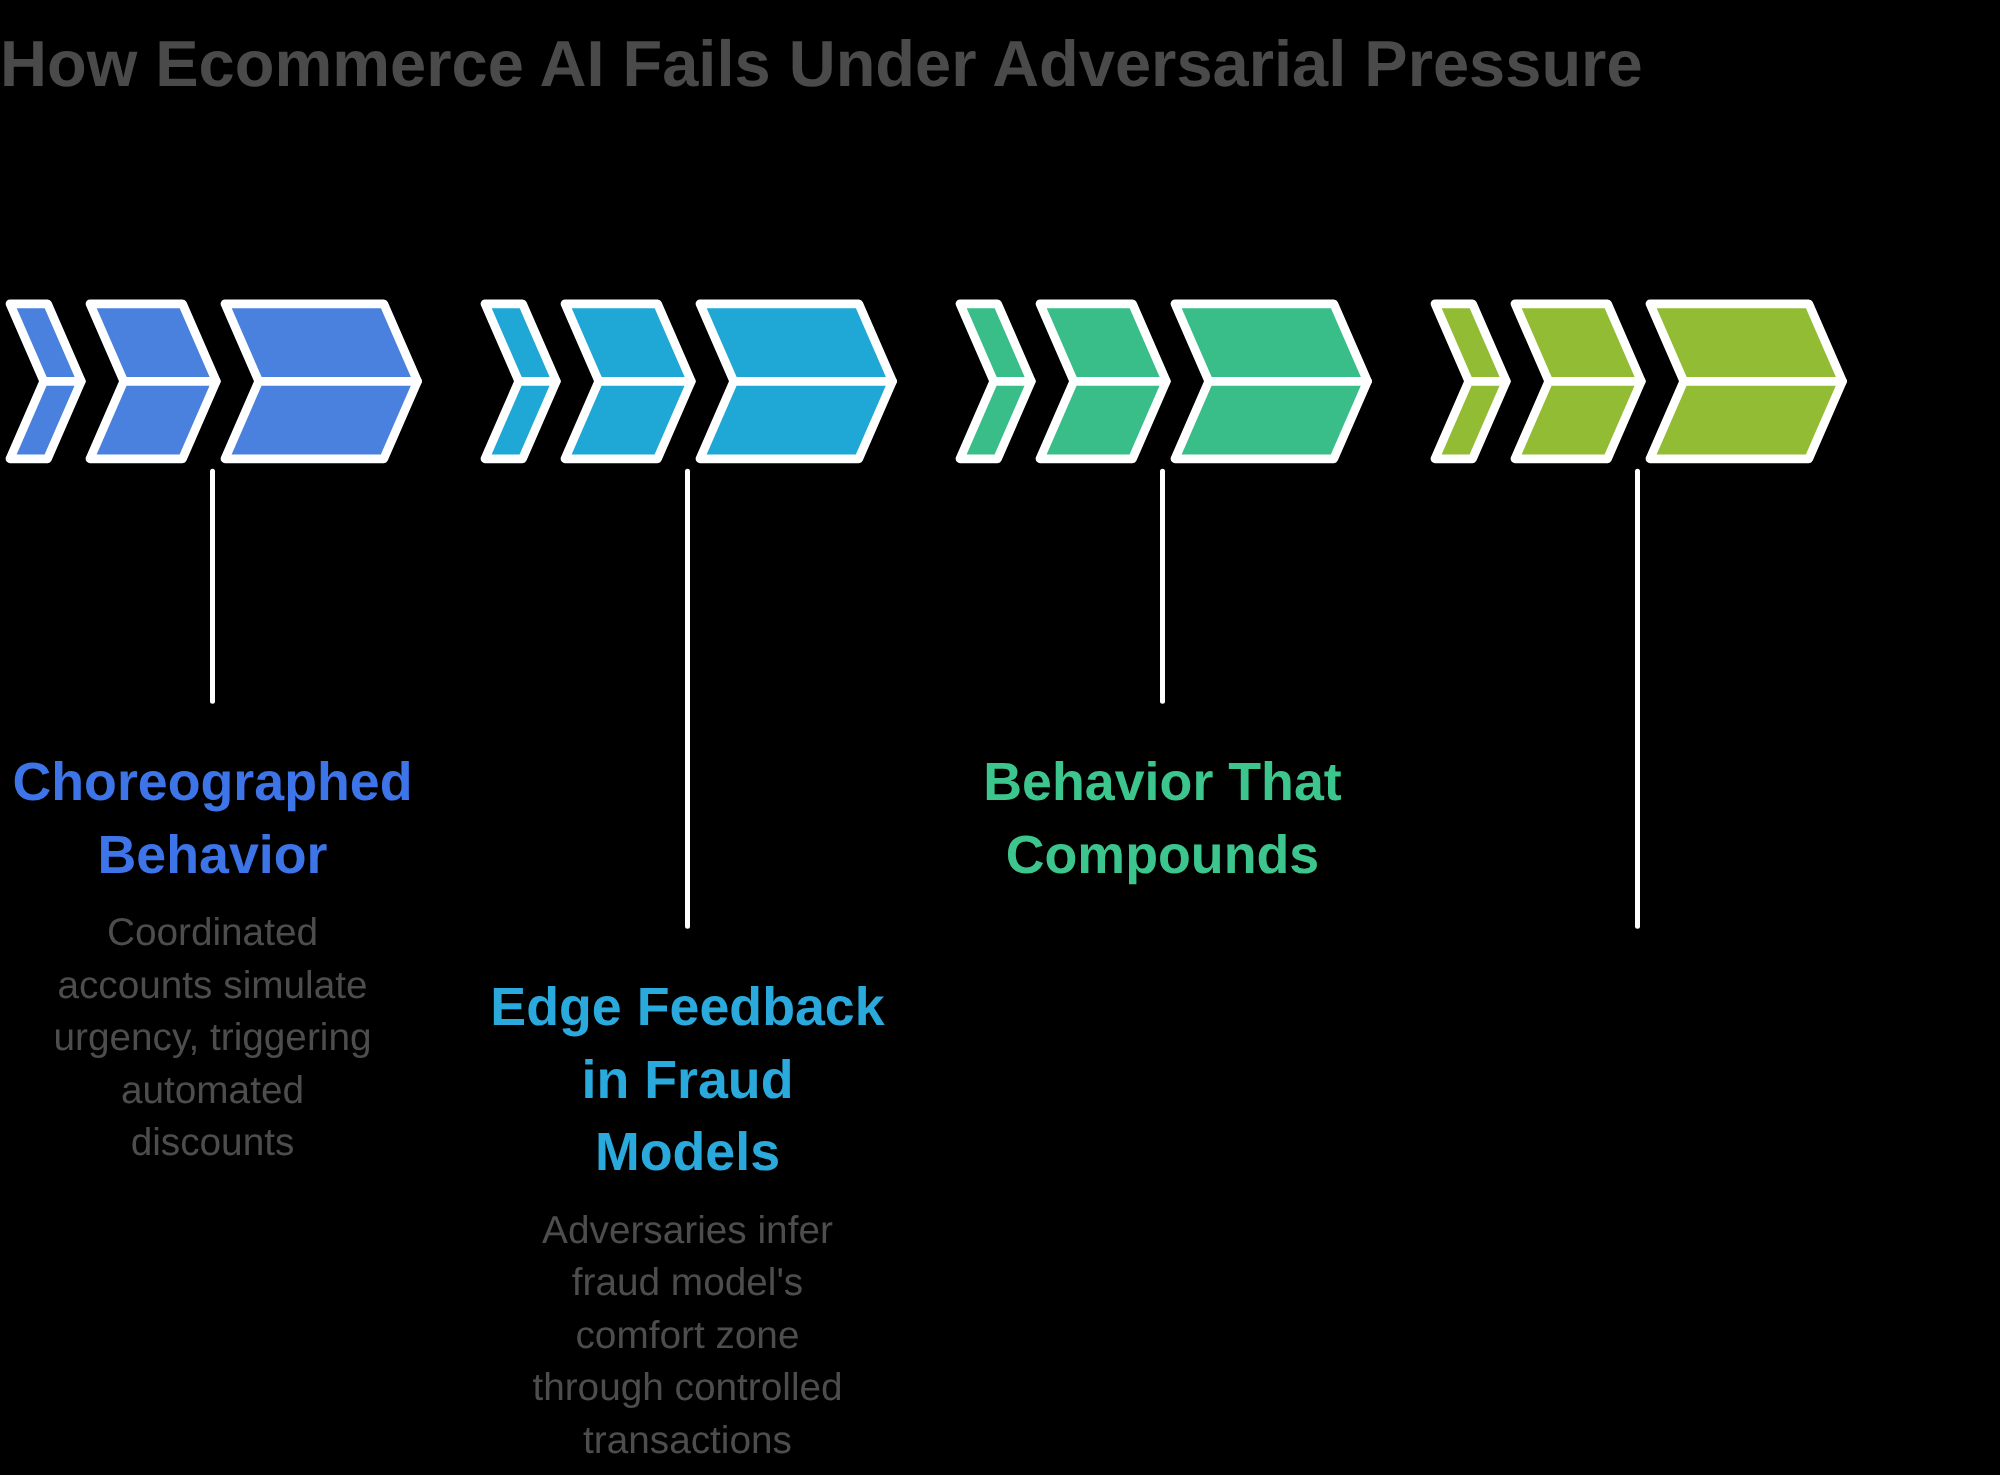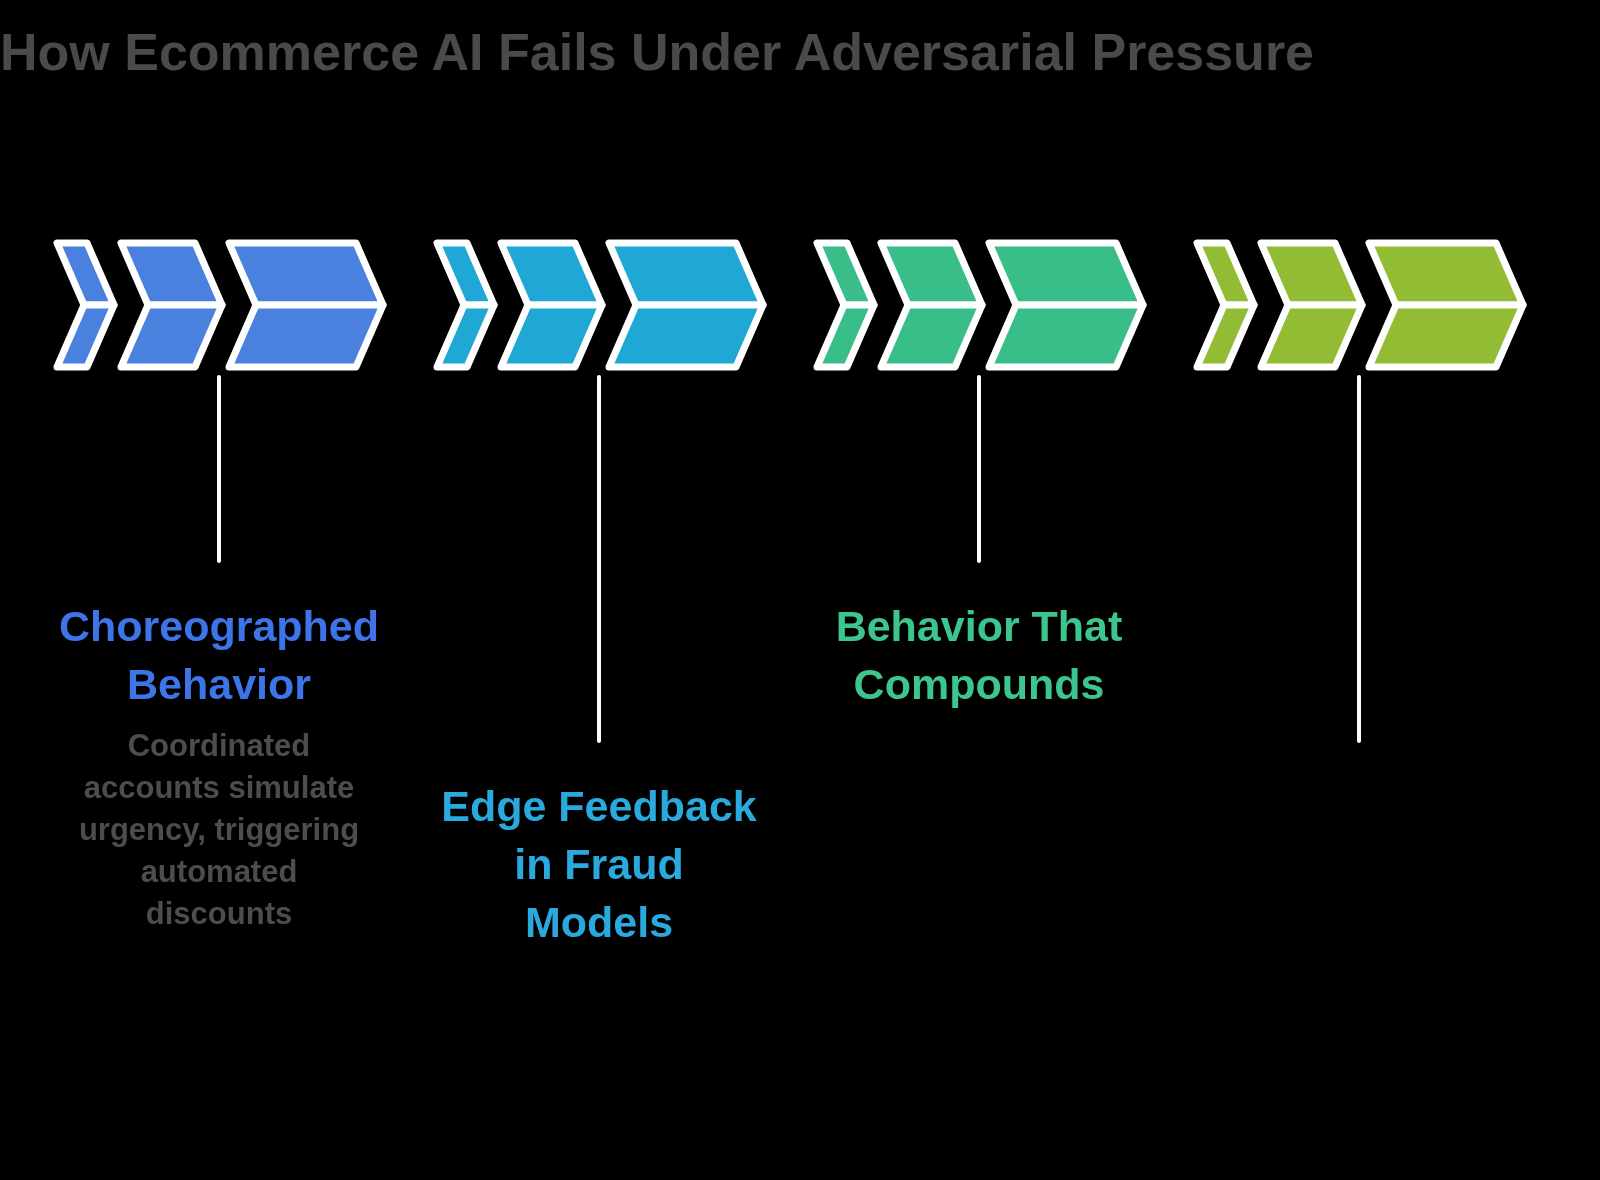--- a/index.html
+++ b/index.html
@@ -19,21 +19,20 @@
     padding-top: 20px;
     font-size: 52px;
     font-weight: bold;
     line-height: 64px;
     color: var(--title-color, #4A4A4A);
     letter-spacing: 0px;
   }
   .steps-row {
     display: flex;
     margin-top: 153px;
-    padding-left: 49px;
     gap: 40px;
   }
   .step {
     width: 340px;
     flex: 0 0 340px;
     display: flex;
     flex-direction: column;
     align-items: center;
   }
   .chevrons { width: 340px; height: 136px; display: block; }
@@ -56,21 +55,21 @@
     font-size: 43px;
     font-weight: bold;
     line-height: 58px;
     text-align: center;
     white-space: pre-line;
     color: var(--head, #fff);
   }
   .desc {
     margin-top: 12px;
     font-size: 31px;
-    font-weight: bold;
+    font-weight: normal;
     line-height: 42px;
     text-align: center;
     white-space: pre-line;
     color: var(--desc-color, #4D4D4D);
   }
 </style>
 </head>
 <body>
 
 <div class="page" style="--bg: #000000; --title-color: #4A4A4A; --desc-color: #4D4D4D; --conn-color: #FFFFFF;">
@@ -104,20 +103,25 @@
         <polygon points="35,68 65,68 38,130 8,130"></polygon>
         <polygon points="72,6 146,6 173,68 99,68"></polygon>
         <polygon points="99,68 173,68 146,130 72,130"></polygon>
         <polygon points="180,6 307,6 334,68 207,68"></polygon>
         <polygon points="207,68 334,68 307,130 180,130"></polygon>
       </svg>
       <div class="connector tall"></div>
       <div class="heading">Edge Feedback
 in Fraud
 Models</div>
+      <div class="desc">Adversaries infer
+fraud model's
+comfort zone
+through controlled
+transactions</div>
     </div>
 
     <div class="step" style="--chev: #39BE8A; --head: #3CC68D;">
       <svg class="chevrons" viewBox="0 0 340 136" aria-hidden="true">
         <polygon points="8,6 38,6 65,68 35,68"></polygon>
         <polygon points="35,68 65,68 38,130 8,130"></polygon>
         <polygon points="72,6 146,6 173,68 99,68"></polygon>
         <polygon points="99,68 173,68 146,130 72,130"></polygon>
         <polygon points="180,6 307,6 334,68 207,68"></polygon>
         <polygon points="207,68 334,68 307,130 180,130"></polygon>

